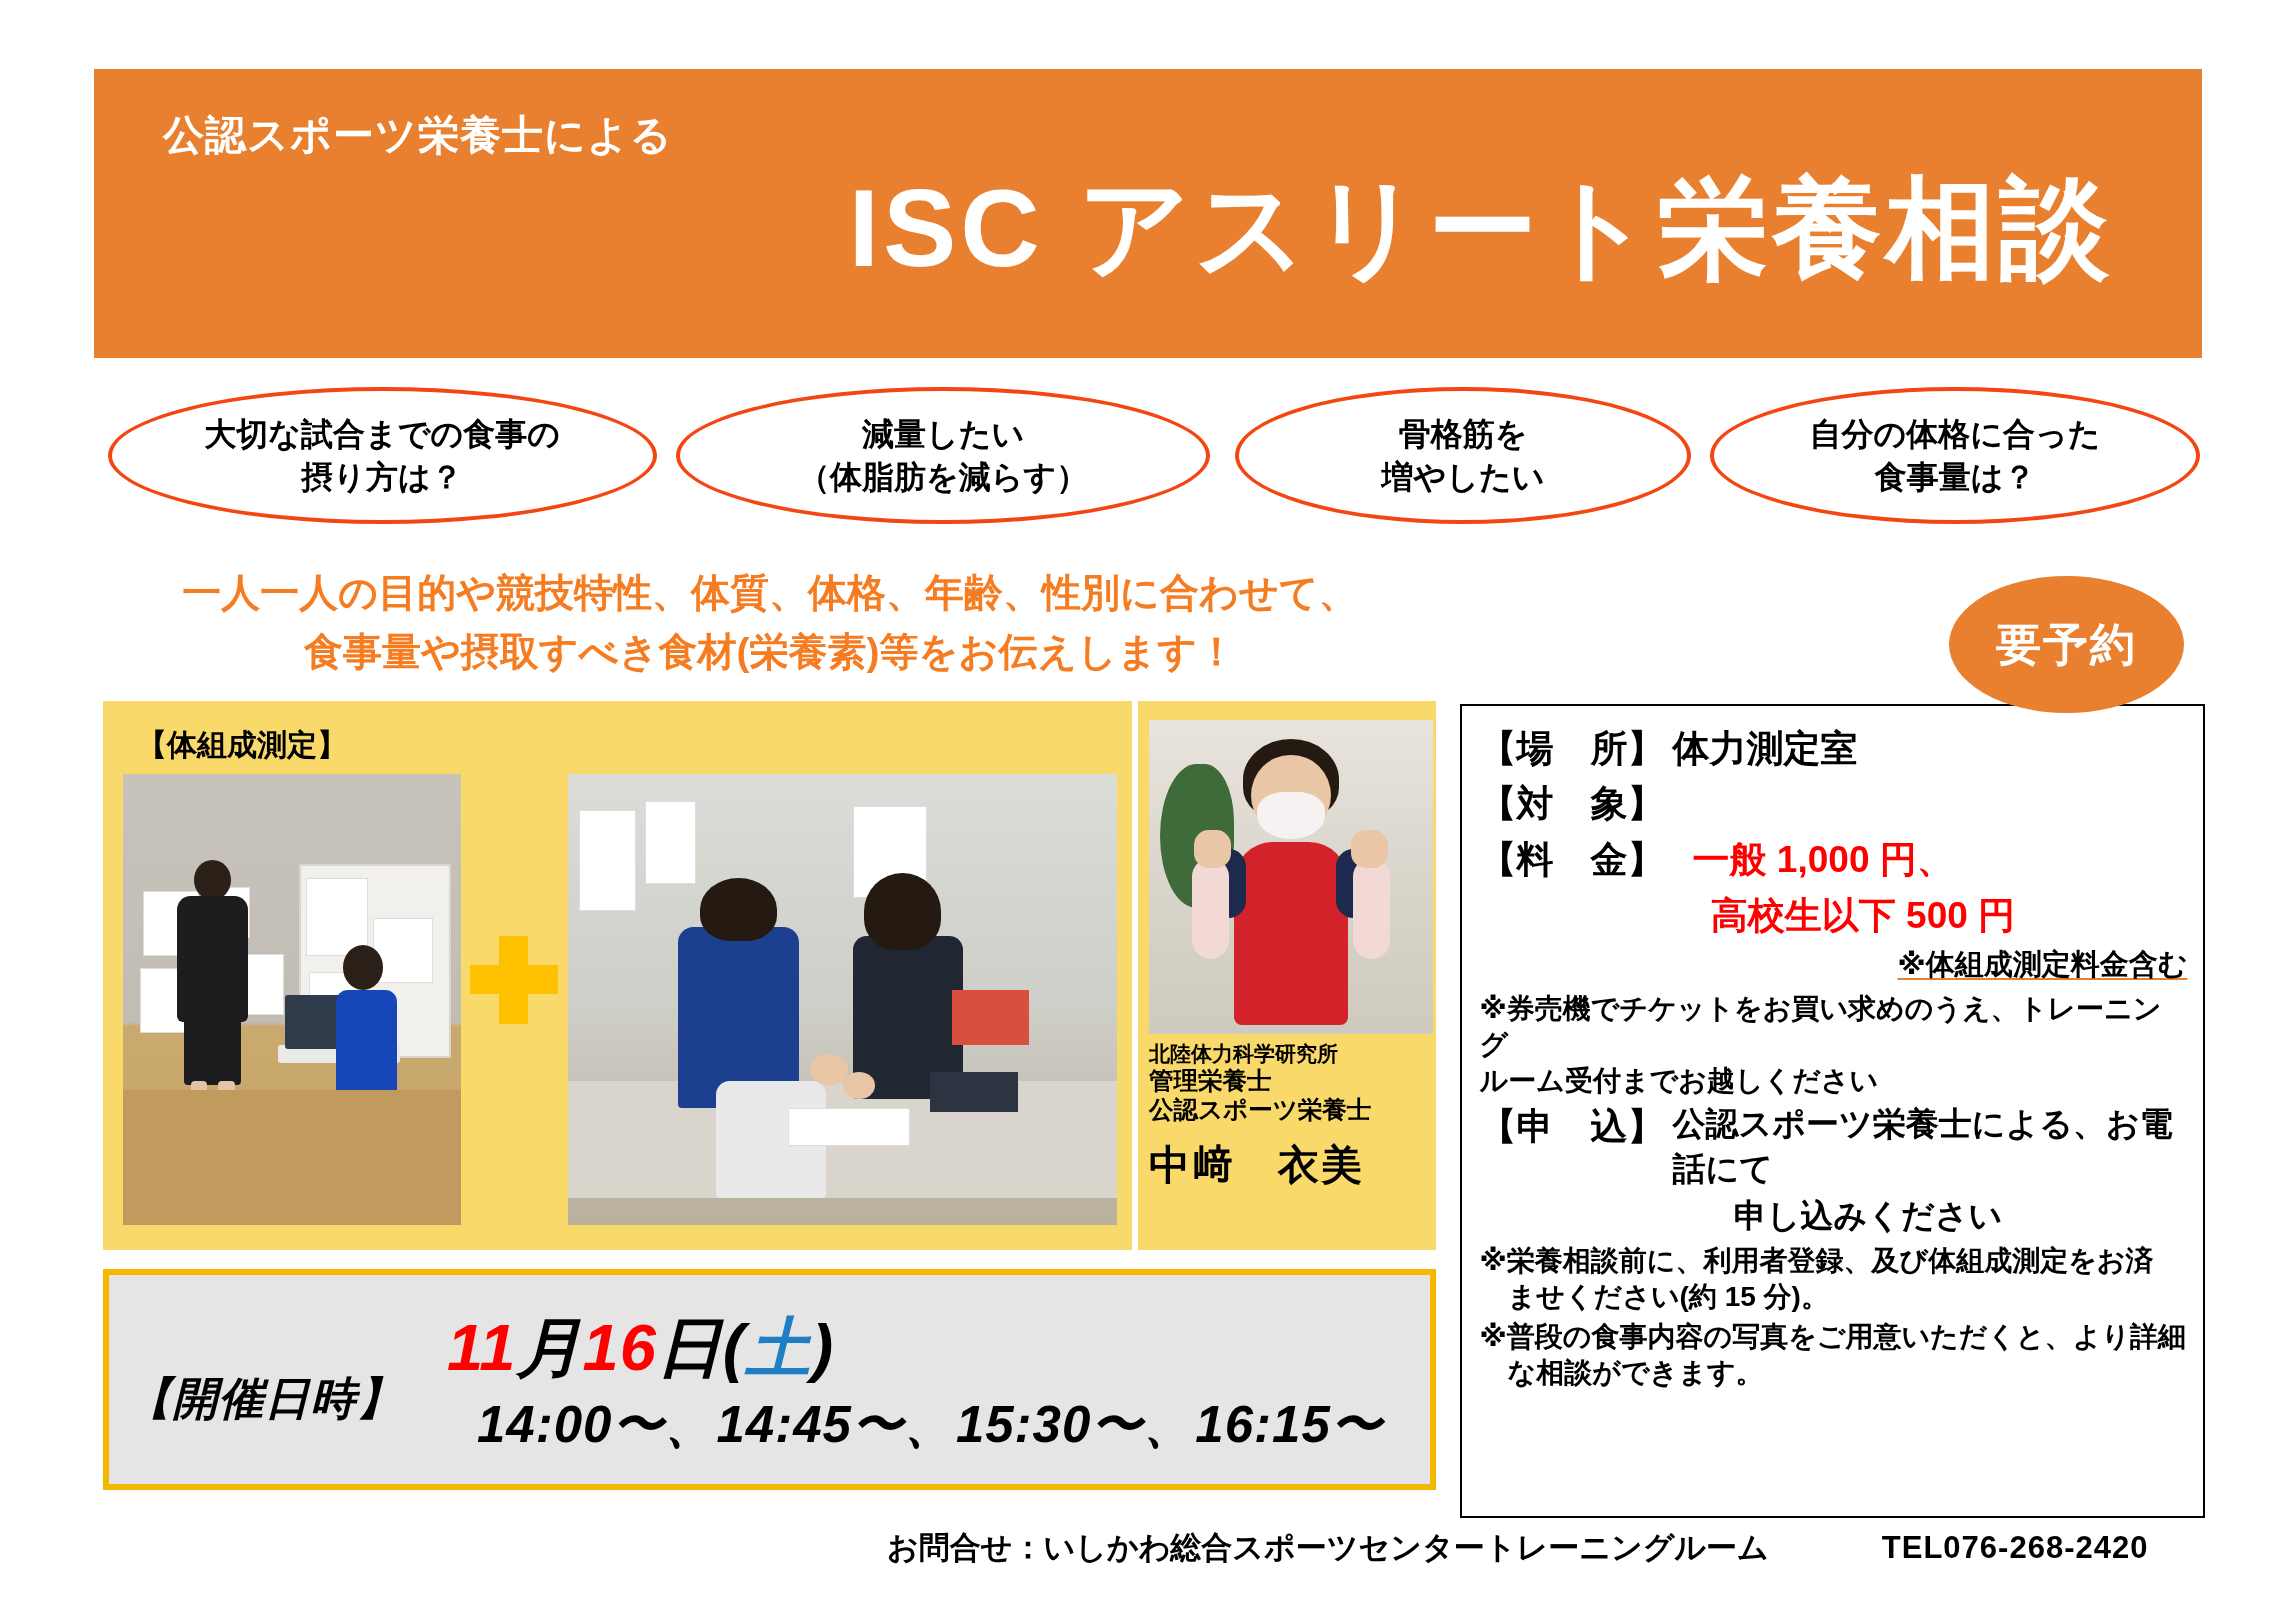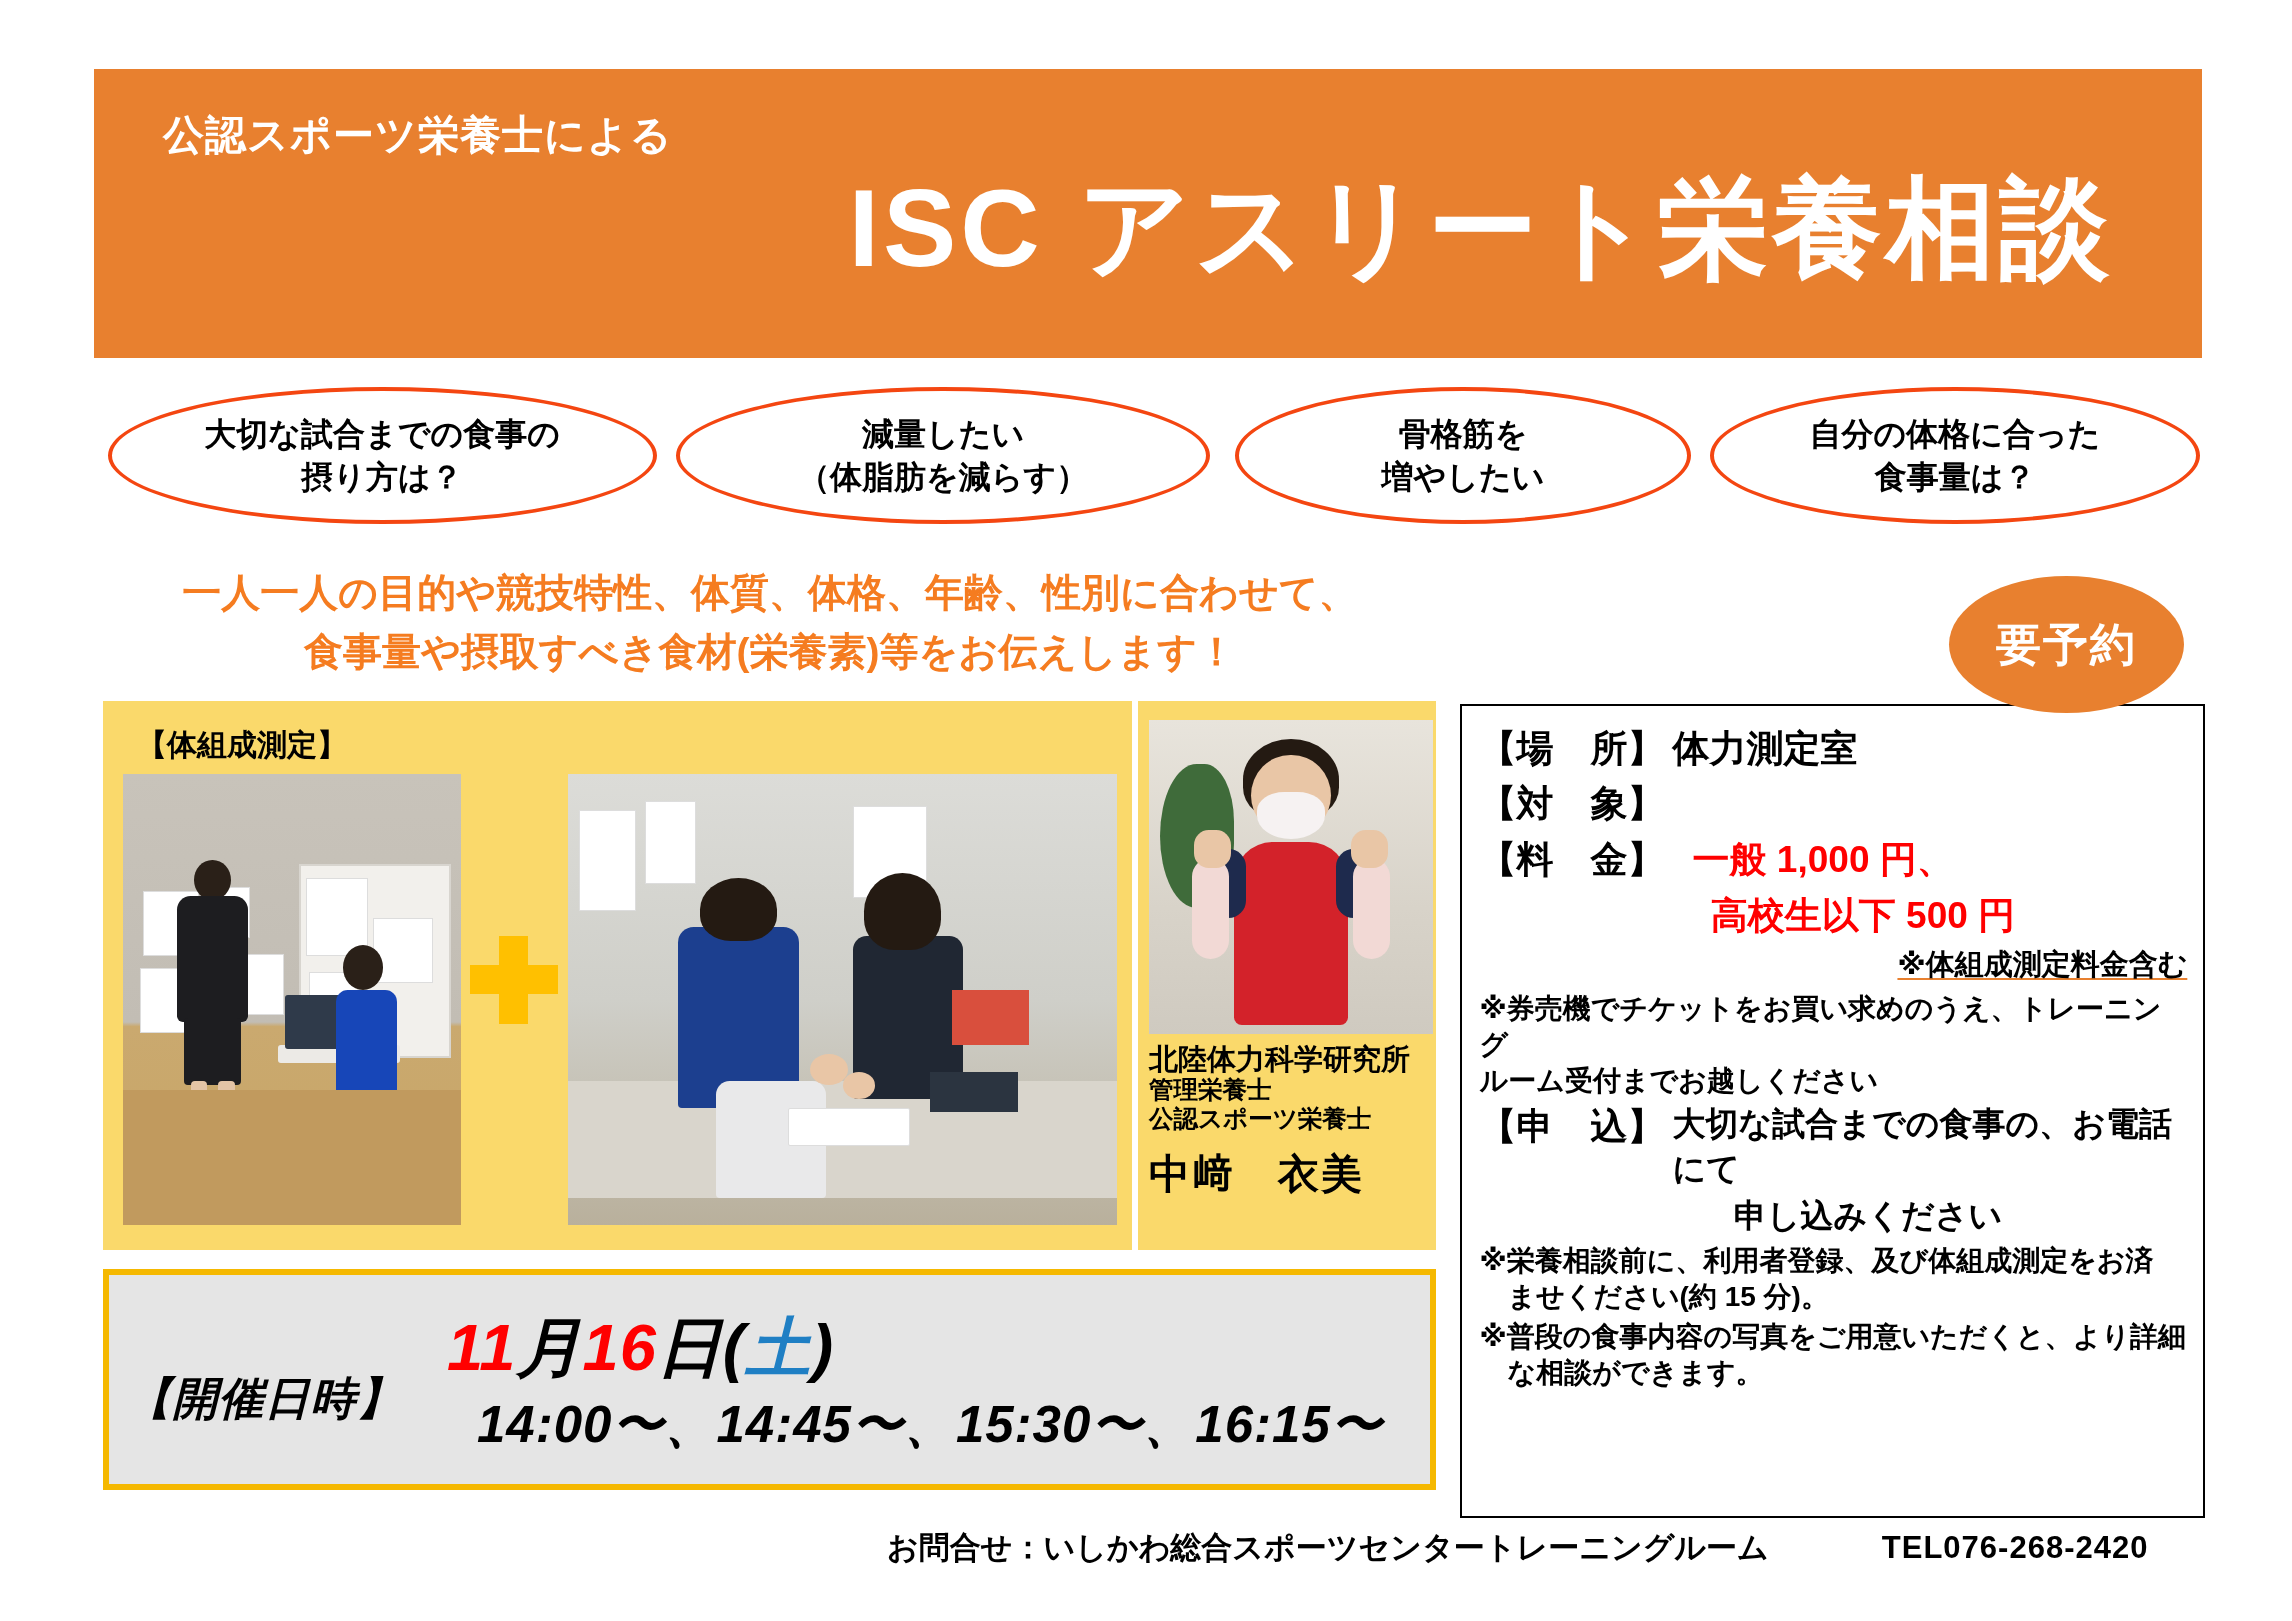--- a/index.html
+++ b/index.html
@@ -91,21 +91,21 @@
   .plus:before,.plus:after{
     content:"";position:absolute;background:#FFC000;
   }
   .plus:before{left:29px;top:0;width:29px;height:88px;}
   .plus:after{left:0;top:29px;width:88px;height:29px;}
 
   .credit{
     position:absolute;left:1149px;top:1042px;width:284px;
     color:#000;line-height:1.18;
   }
-  .credit .c-org{font-size:29px;font-weight:bold;}
+  .credit .c-org{font-size:21px;font-weight:bold;}
   .credit .c-l1,.credit .c-l2{font-size:24.5px;font-weight:bold;}
   .credit .c-name{font-size:41px;font-weight:bold;letter-spacing:2px;margin-top:16px;}
 
   
   .infobox{
     position:absolute;left:1460px;top:704px;width:745px;height:814px;
     border:2.9px solid #000;background:#fff;box-sizing:border-box;
     padding:17.6px 15.7px 9.8px 17.6px;
   }
   .row{display:flex;align-items:flex-start;margin-bottom:5.9px;}
@@ -307,21 +307,21 @@
     <div class="row">
       <div class="tag">【料　金】</div>
       <div class="val red">一般 1,000 円、</div>
     </div>
     <div class="fee-2nd">高校生以下 500 円</div>
     <div class="note-inc">※体組成測定料金含む</div>
     <div class="note">※券売機でチケットをお買い求めのうえ、トレーニング
 ルーム受付までお越しください</div>
     <div class="apply-row">
       <div class="tag">【申　込】</div>
-      <div class="val" style="font-size:33px">大切な試合までの食事の、お電話にて</div>
+      <div class="val" style="font-size:33px">公認スポーツ栄養士による、お電話にて</div>
     </div>
     <div class="apply-sub">申し込みください</div>
     <div class="note">※栄養相談前に、利用者登録、及び体組成測定をお済
 　ませください(約 15 分)。</div>
     <div class="note">※普段の食事内容の写真をご用意いただくと、より詳細
 　な相談ができます。</div>
   </div>
 
   <div class="datebox">
     <div class="date-tag">【開催日時】</div>

